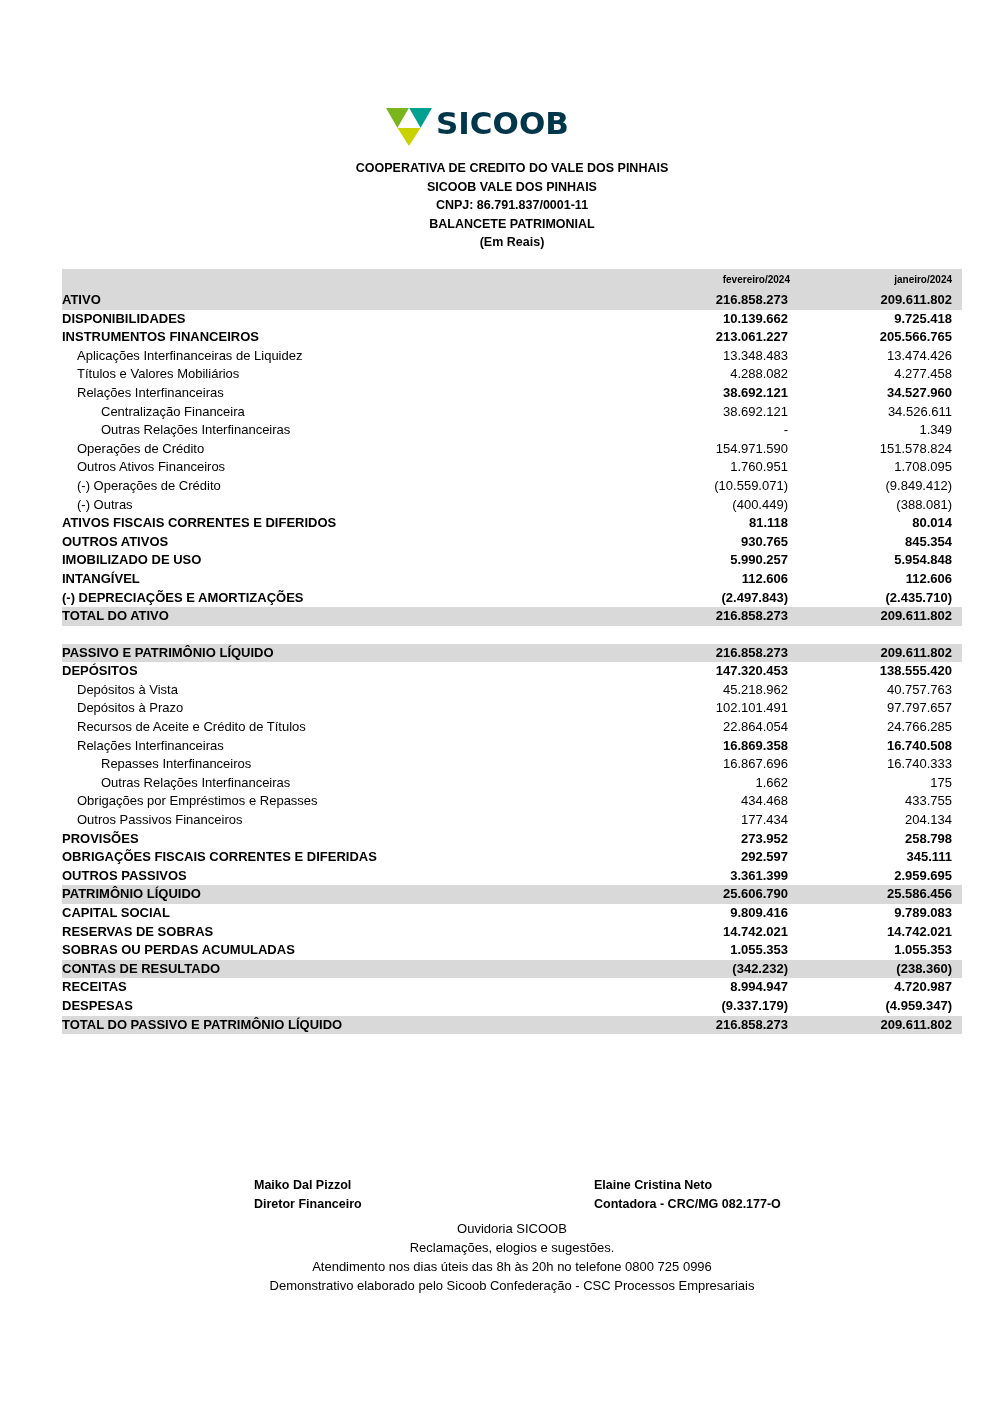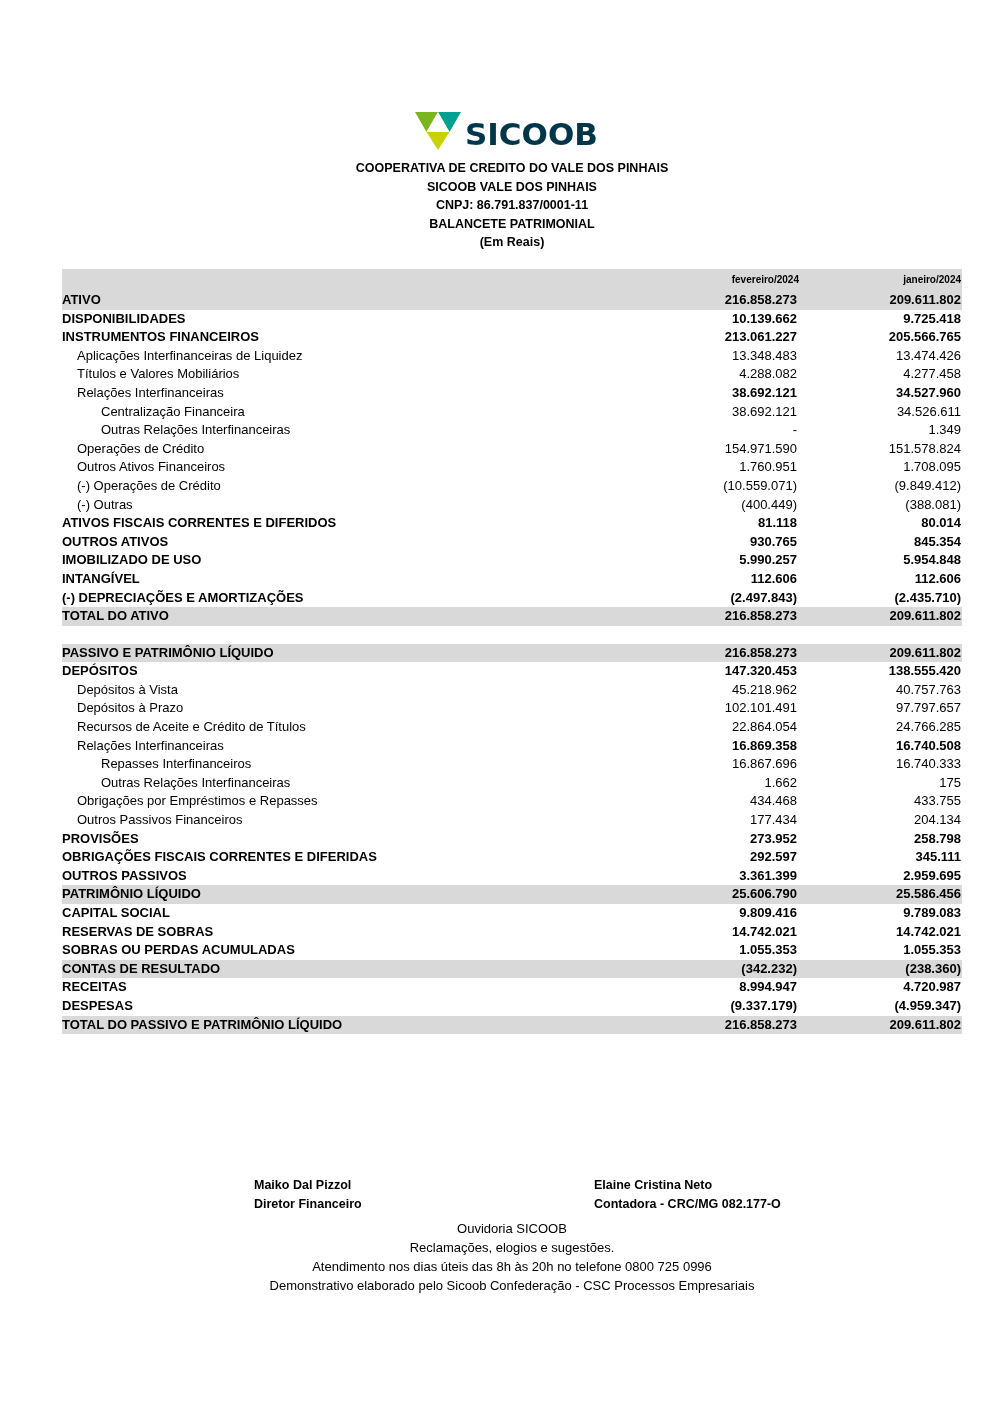--- a/index.html
+++ b/index.html
@@ -1,26 +1,26 @@
 <!DOCTYPE html>
 <html><head>
 <meta charset="utf-8">
 <style>
   html, body { margin: 0; padding: 0; background: #ffffff; }
   body { width: 1000px; height: 1415px; position: relative; font-family: "Liberation Sans", sans-serif; color: #000; }
-  .logo { position: absolute; left: 415px; top: 108px; width: 190px; height: 42px; display: flex; align-items: flex-end; }
+  .logo { position: absolute; left: 386px; top: 108px; width: 190px; height: 42px; display: flex; align-items: flex-start; }
   .logo svg { display: block; }
   .logo-text { font-family: "DejaVu Sans", sans-serif; font-weight: bold; font-size: 31px; color: #00364a; letter-spacing: 0px; margin-left: 4px; line-height: 1; }
   .header { position: absolute; left: 0; top: 159px; width: 1024px; text-align: center; }
   .header div { font-weight: bold; font-size: 12.5px; line-height: 18.6px; }
   table.bal { position: absolute; left: 62px; top: 269px; width: 900px; border-collapse: collapse; font-size: 13px; }
   table.bal td { padding: 0; height: 18.6px; line-height: 18.6px; white-space: nowrap; }
   table.bal td.num { text-align: right; width: 140px; }
   table.bal td.num1 { padding-right: 2px; }
-  table.bal td.num2 { padding-right: 1px; width: 162px; }
+  table.bal td.num2 { padding-right: 10px; width: 162px; }
   tr.b td { font-weight: bold; }
   tr.g td { background: #d9d9d9; }
   tr.hdr td { background: #d9d9d9; font-weight: bold; font-size: 10px; height: 22px; line-height: 22px; text-align: center; }
   tr.spacer td { height: 18px; }
   td.l1 { padding-left: 15px !important; }
   td.l2 { padding-left: 39px !important; }
   .sig { position: absolute; top: 1176px; font-weight: bold; font-size: 12.5px; line-height: 19px; }
   .sig.left { left: 254px; }
   .sig.right { left: 594px; }
   .footer { position: absolute; left: 0; top: 1219px; width: 1024px; text-align: center; font-size: 13px; line-height: 19px; }

